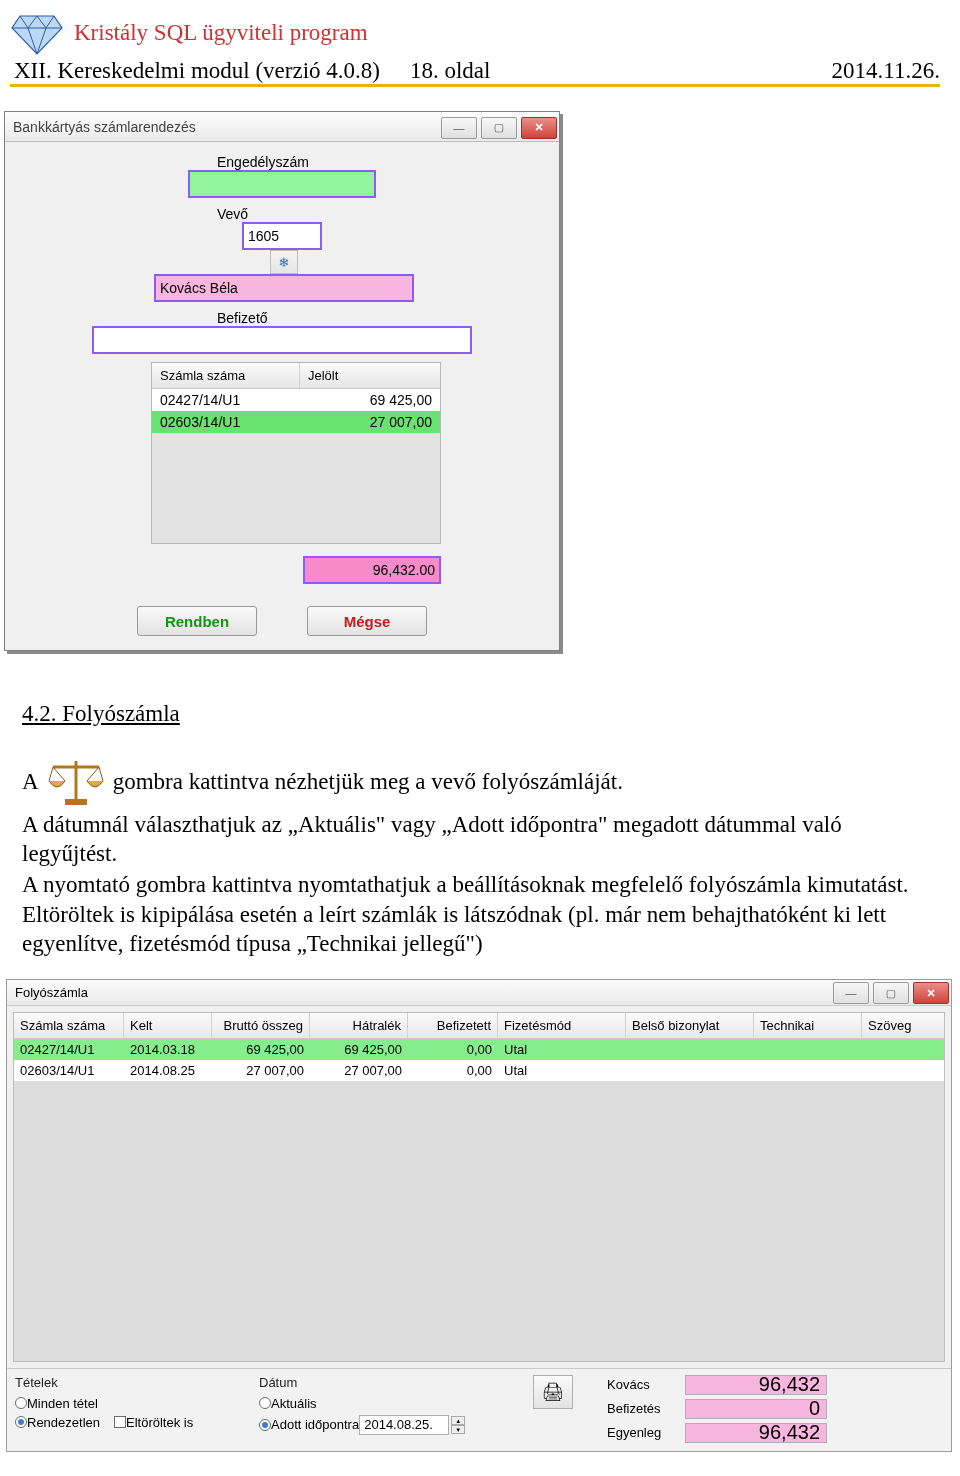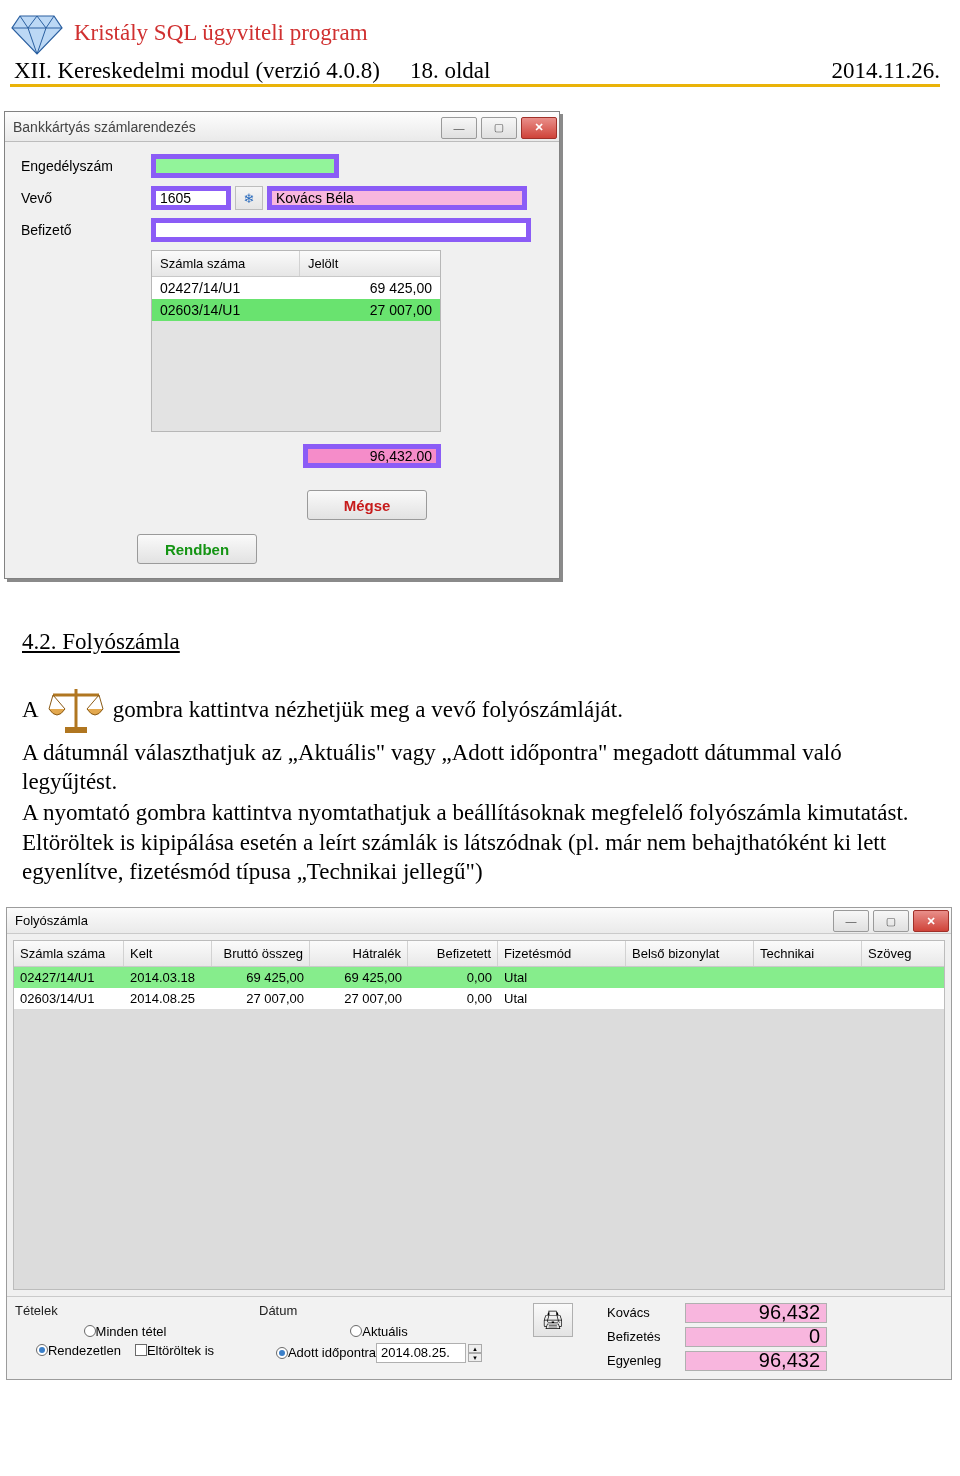--- a/index.html
+++ b/index.html
@@ -63,27 +63,27 @@
     background: linear-gradient(#f7f7f7,#e0e0e0);
     border-radius: 2px;
     display: flex; align-items: center; justify-content: center;
     font-size: 11px; color: #555;
   }
   .win-btn.close {
     background: linear-gradient(#e98f8a,#cf4339);
     border-color: #a03029; color: #fff; font-weight: bold;
   }
   .window-body { padding: 12px 16px 14px 16px; }
-  .form-row { display: flex; align-items: center; margin-bottom: 8px; }
+  .form-row { display: flex; align-items: center; margin-bottom: 8px; flex-direction: column; }
   .form-label { width: 130px; color: #000; }
   .input {
     height: 24px;
-    border: 5px solid #8b5cf6;
+    border: 2px solid #8b5cf6;
     background: #fff;
-    padding: 0 4px;
+    padding: 12px 4px;
     font-family: Tahoma, Arial, sans-serif;
     font-size: 14px;
   }
   .input.green { background: #92f49a; }
   .input.pink { background: #f8b6de; }
   .input.pink-strong { background: #f58cc9; text-align: right; }
   .input-auth { width: 188px; }
   .input-vevo-num { width: 80px; }
   .icon-btn {
     width: 28px; height: 24px; margin-left: 4px;
@@ -122,21 +122,21 @@
 
   .dlg-buttons { margin-top: 22px; display: flex; justify-content: center; gap: 50px; }
   .dlg-btn {
     width: 120px; height: 30px;
     border: 1px solid #9a9a9a;
     border-radius: 3px;
     background: linear-gradient(#fafafa,#e2e2e2);
     font-family: Tahoma, Arial, sans-serif;
     font-size: 15px; font-weight: bold;
   }
-  .dlg-btn.ok { color: #149413; margin-top: 44px; }
+  .dlg-btn.ok { color: #149413; }
   .dlg-btn.cancel { color: #c71b1b; }
 
   
   .section-head {
     font-family: "Times New Roman", serif;
     font-size: 23px;
     margin: 50px 0 10px 22px;
     text-decoration: underline;
   }
   .body-text {
@@ -185,21 +185,21 @@
 
   .w2-footer {
     display: flex;
     border-top: 1px solid #cacaca;
     padding: 6px 8px 8px 8px;
     gap: 24px;
     background: #f2f2f2;
   }
   .fcol { display: flex; flex-direction: column; gap: 4px; }
   .fcol-title { color: #222; margin-bottom: 2px; }
-  .radio-row { display: flex; align-items: center; gap: 0; font-size: 13px; justify-content: center; }
+  .radio-row { display: flex; align-items: center; gap: 0; font-size: 13px; }
   .radio-dot {
     width: 12px; height: 12px; border-radius: 50%;
     border: 1px solid #6a6a6a; background: #fff;
     display: inline-flex; align-items: center; justify-content: center;
   }
   .radio-dot.checked::after { content:""; width:6px;height:6px;background:#3a7fc9;border-radius:50%; }
   .chk { width:12px;height:12px;border:1px solid #6a6a6a;background:#fff;display:inline-block; }
   .date-input { width: 90px; height: 20px; border:1px solid #b0b0b0; font-size:13px; padding:0 4px; }
   .spin { display:inline-flex; flex-direction:column; margin-left:2px; }
   .spin div { width:14px;height:9px;border:1px solid #aaa;background:#eee;font-size:7px;line-height:7px;text-align:center; }

